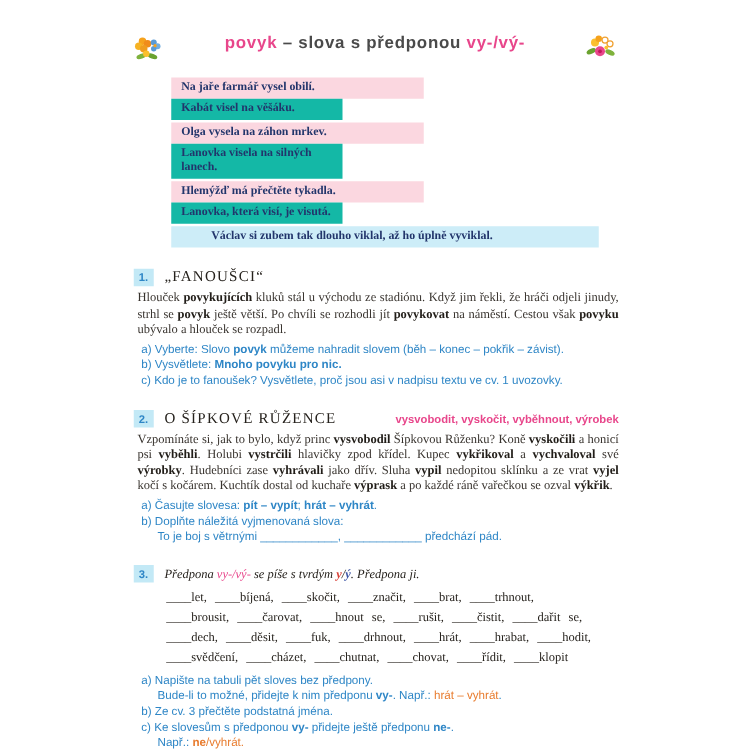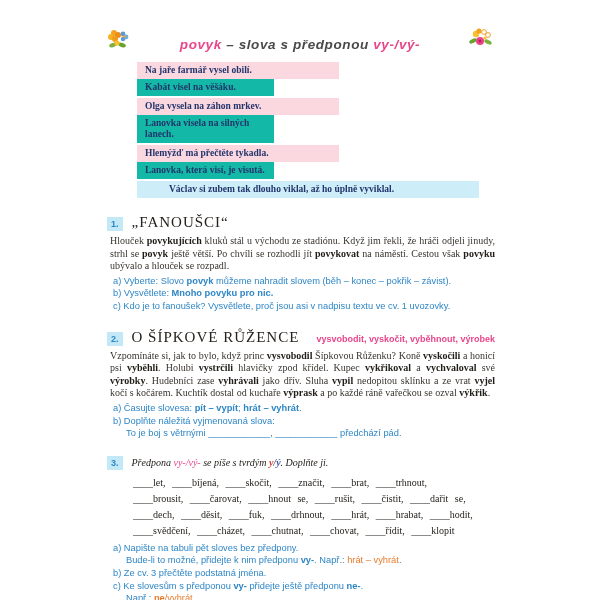--- a/index.html
+++ b/index.html
@@ -4,21 +4,21 @@
 <style>
   html,body{margin:0;padding:0;background:#ffffff;}
   .page{
     position:relative;width:600px;height:600px;margin:0 auto;
     background:#ffffff;overflow:hidden;
     font-family:"Liberation Serif", serif;color:#38332e;
   }
   .content{position:relative;width:390px;margin:0 auto;padding-top:26px;}
 
   
-  .hdr{display:flex;align-items:flex-end;justify-content:space-between;height:26px;font-style:italic;}
+  .hdr{display:flex;align-items:flex-start;justify-content:space-between;height:26px;}
   .hdr h1{
     flex:1;text-align:center;margin:0;
     font-family:"Liberation Sans", sans-serif;
     font-size:13.5px;font-weight:bold;color:#4a4a4a;letter-spacing:.6px;
   }
   .pk{color:#e8468b;}
   .flower{width:28px;height:26px;flex:0 0 auto;}
 
   
   .vtable{margin:10px 0 0 32px;width:342px;font-weight:bold;color:#22356b;font-size:9.5px;}
@@ -29,21 +29,21 @@
   .cfull{background:#cdedf8;width:342px;padding-left:32px;}
 
   
   .ex{margin-top:16px;}
   .ex-head{display:flex;align-items:baseline;margin-left:2px;}
   .badge{
     flex:0 0 auto;background:#c3e9f6;color:#2e86c6;
     font-family:"Liberation Sans", sans-serif;font-size:9px;font-weight:bold;
     padding:2px 4px;margin-right:9px;line-height:10px;
   }
-  .ex-title{font-size:15px;color:#26221d;letter-spacing:1px;}
+  .ex-title{font-size:12px;color:#26221d;letter-spacing:1px;}
   .ex-words{
     flex:1;text-align:right;
     font-family:"Liberation Sans", sans-serif;
     font-size:9px;font-weight:bold;color:#e8468b;
   }
   .para{margin:4px 0 0 5px;width:385px;font-size:10px;line-height:12.6px;text-align:justify;}
   .para .b{font-weight:bold;color:#211d18;}
   .subs{margin:2px 0 0 8px;font-family:"Liberation Sans", sans-serif;
         font-size:9.3px;color:#2e86c6;line-height:12.6px;}
   .subs .b{font-weight:bold;}
@@ -139,21 +139,21 @@
       <div class="subs">
         <div><span>a) Časujte slovesa: </span><span class="b">pít – vypít</span><span>; </span><span class="b">hrát – vyhrát</span><span>.</span></div>
         <div><span>b) Doplňte náležitá vyjmenovaná slova:</span></div>
         <div class="indent"><span>To je boj s větrnými ____________, ____________ předchází pád.</span></div>
       </div>
     </div>
 
     <div class="ex">
       <div class="ex-head">
         <span class="badge">3.</span>
-        <span class="intro"><span>Předpona </span><span class="pk">vy-/vý-</span><span> se píše s tvrdým </span><span class="red">y</span><span>/</span><span class="blu">ý</span><span>. Doplňte ji.</span></span>
+        <span class="intro"><span>Předpona </span><span class="pk">vy-/vý-</span><span> se píše s tvrdým </span><span class="red">y</span><span>/</span><span class="blu">ý</span><span>. Předpona ji.</span></span>
       </div>
       <div class="words">
         <div>____let, ____bíjená, ____skočit, ____značit, ____brat, ____trhnout,</div>
         <div>____brousit, ____čarovat, ____hnout se, ____rušit, ____čistit, ____dařit se,</div>
         <div>____dech, ____děsit, ____fuk, ____drhnout, ____hrát, ____hrabat, ____hodit,</div>
         <div>____svědčení, ____cházet, ____chutnat, ____chovat, ____řídit, ____klopit</div>
       </div>
       <div class="subs">
         <div><span>a) Napište na tabuli pět sloves bez předpony.</span></div>
         <div class="indent"><span>Bude-li to možné, přidejte k nim předponu </span><span class="b">vy-</span><span>. Např.: </span><span class="or">hrát – vyhrát</span><span>.</span></div>

